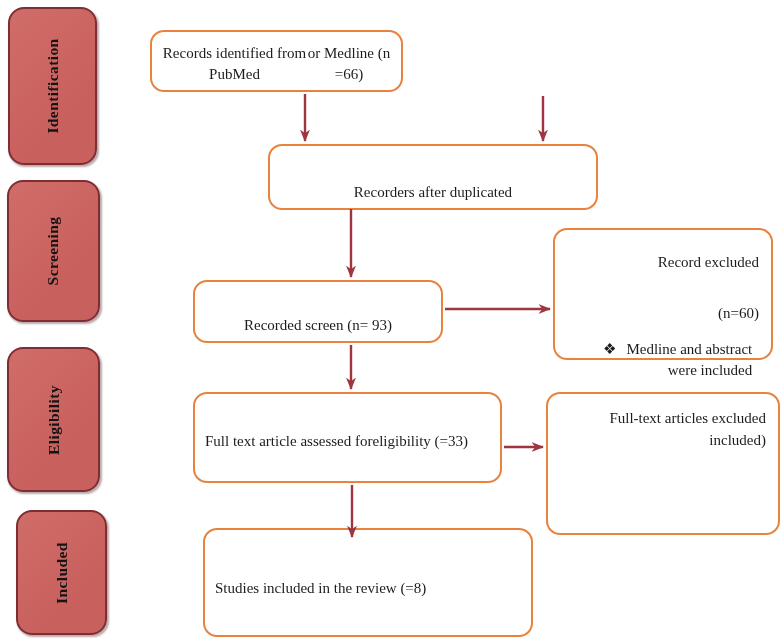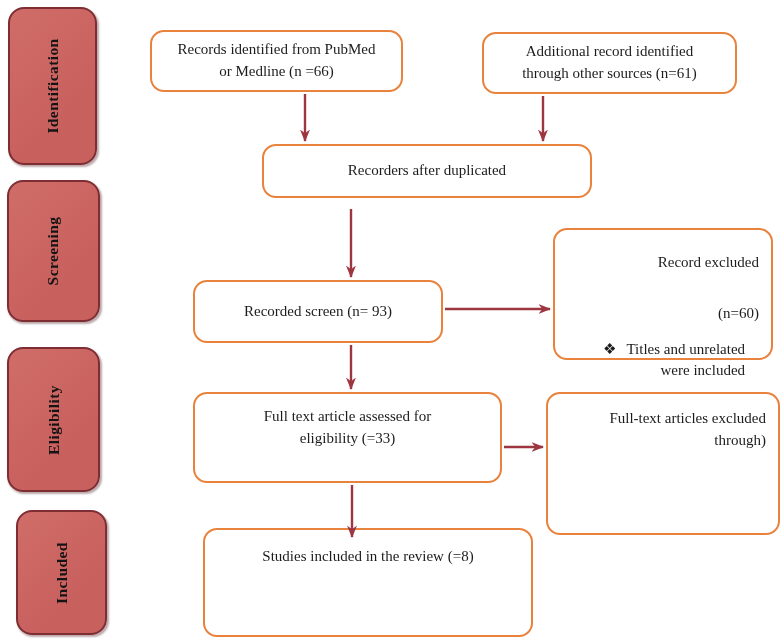--- a/index.html
+++ b/index.html
@@ -48,29 +48,29 @@
     background: #ffffff;
     border: 2px solid var(--box-border);
     border-radius: 14px;
     color: var(--text);
     font-size: 15px;
     line-height: 1.45;
     z-index: 2;
   }
   .fbox.center {
     display: flex;
-    flex-direction: column;
-    align-items: center;
+    flex-direction: row;
+    align-items: flex-end;
     justify-content: center;
     text-align: center;
     padding: 4px 10px;
   }
   .fbox.top-center {
     display: flex;
-    flex-direction: column;
+    flex-direction: row;
     align-items: center;
     text-align: center;
     padding: 12px 10px 4px 10px;
   }
   .fbox.top-left {
     padding: 12px 12px 4px 20px;
     text-align: right;
   }
   .bold { font-weight: normal; }
   .indent { padding-left: 14px; margin-top: 29px; }
@@ -107,53 +107,49 @@
   </div>
   <div class="stage" style="left:16px; top:510px; width:91px; height:125px;">
     <span>Included</span>
   </div>
 
   <div class="fbox center" style="left:150px; top:30px; width:253px; height:62px;">
     <div>Records identified from PubMed</div>
     <div><span>or Medline (</span><span class="bold">n =66</span><span>)</span></div>
   </div>
 
-  <div class="fbox center" style="left:482px; top:32px; width:255px; height:62px;">
-    <div>Additional record identified</div>
-    <div>through other sources (n=61)</div>
-  </div>
 
-  <div class="fbox center" style="left:262px; top:144px; width:330px; height:54px;">
+  <div class="fbox center" style="left:268px; top:144px; width:330px; height:66px;">
     <div>Recorders after duplicated</div>
   </div>
 
   <div class="fbox center" style="left:193px; top:280px; width:250px; height:63px;">
     <div>Recorded screen (n= 93)</div>
   </div>
 
   <div class="fbox top-left" style="left:553px; top:228px; width:220px; height:132px; padding-top:22px;">
     <div>Record excluded</div>
     <div class="indent">(n=60)</div>
     <div class="bullet-row">
       <span class="bullet-glyph">❖</span>
       <span>
-        <span>Titles and unrelated</span><br>
+        <span>Medline and abstract</span><br>
         <span>were included</span>
       </span>
     </div>
   </div>
 
   <div class="fbox top-center" style="left:193px; top:392px; width:309px; height:91px;">
     <div>Full text article assessed  for</div>
     <div>eligibility (=33)</div>
   </div>
 
   <div class="fbox top-left" style="left:546px; top:392px; width:234px; height:143px; padding-top:14px; padding-left:16px;">
     <div>Full-text articles excluded</div>
-    <div>through)</div>
+    <div>included)</div>
   </div>
 
   <div class="fbox top-center" style="left:203px; top:528px; width:330px; height:109px; padding-top:16px;">
     <div>Studies included in the review  (=8)</div>
   </div>
 
   <svg class="arrows" viewBox="0 0 784 643">
     <defs>
       <marker id="ah" markerWidth="13" markerHeight="10" refX="11.5" refY="5" orient="auto" markerUnits="userSpaceOnUse">
         <path d="M0,0 L12.5,5 L0,10 L3.8,5 Z" fill="#9e3640"></path>

